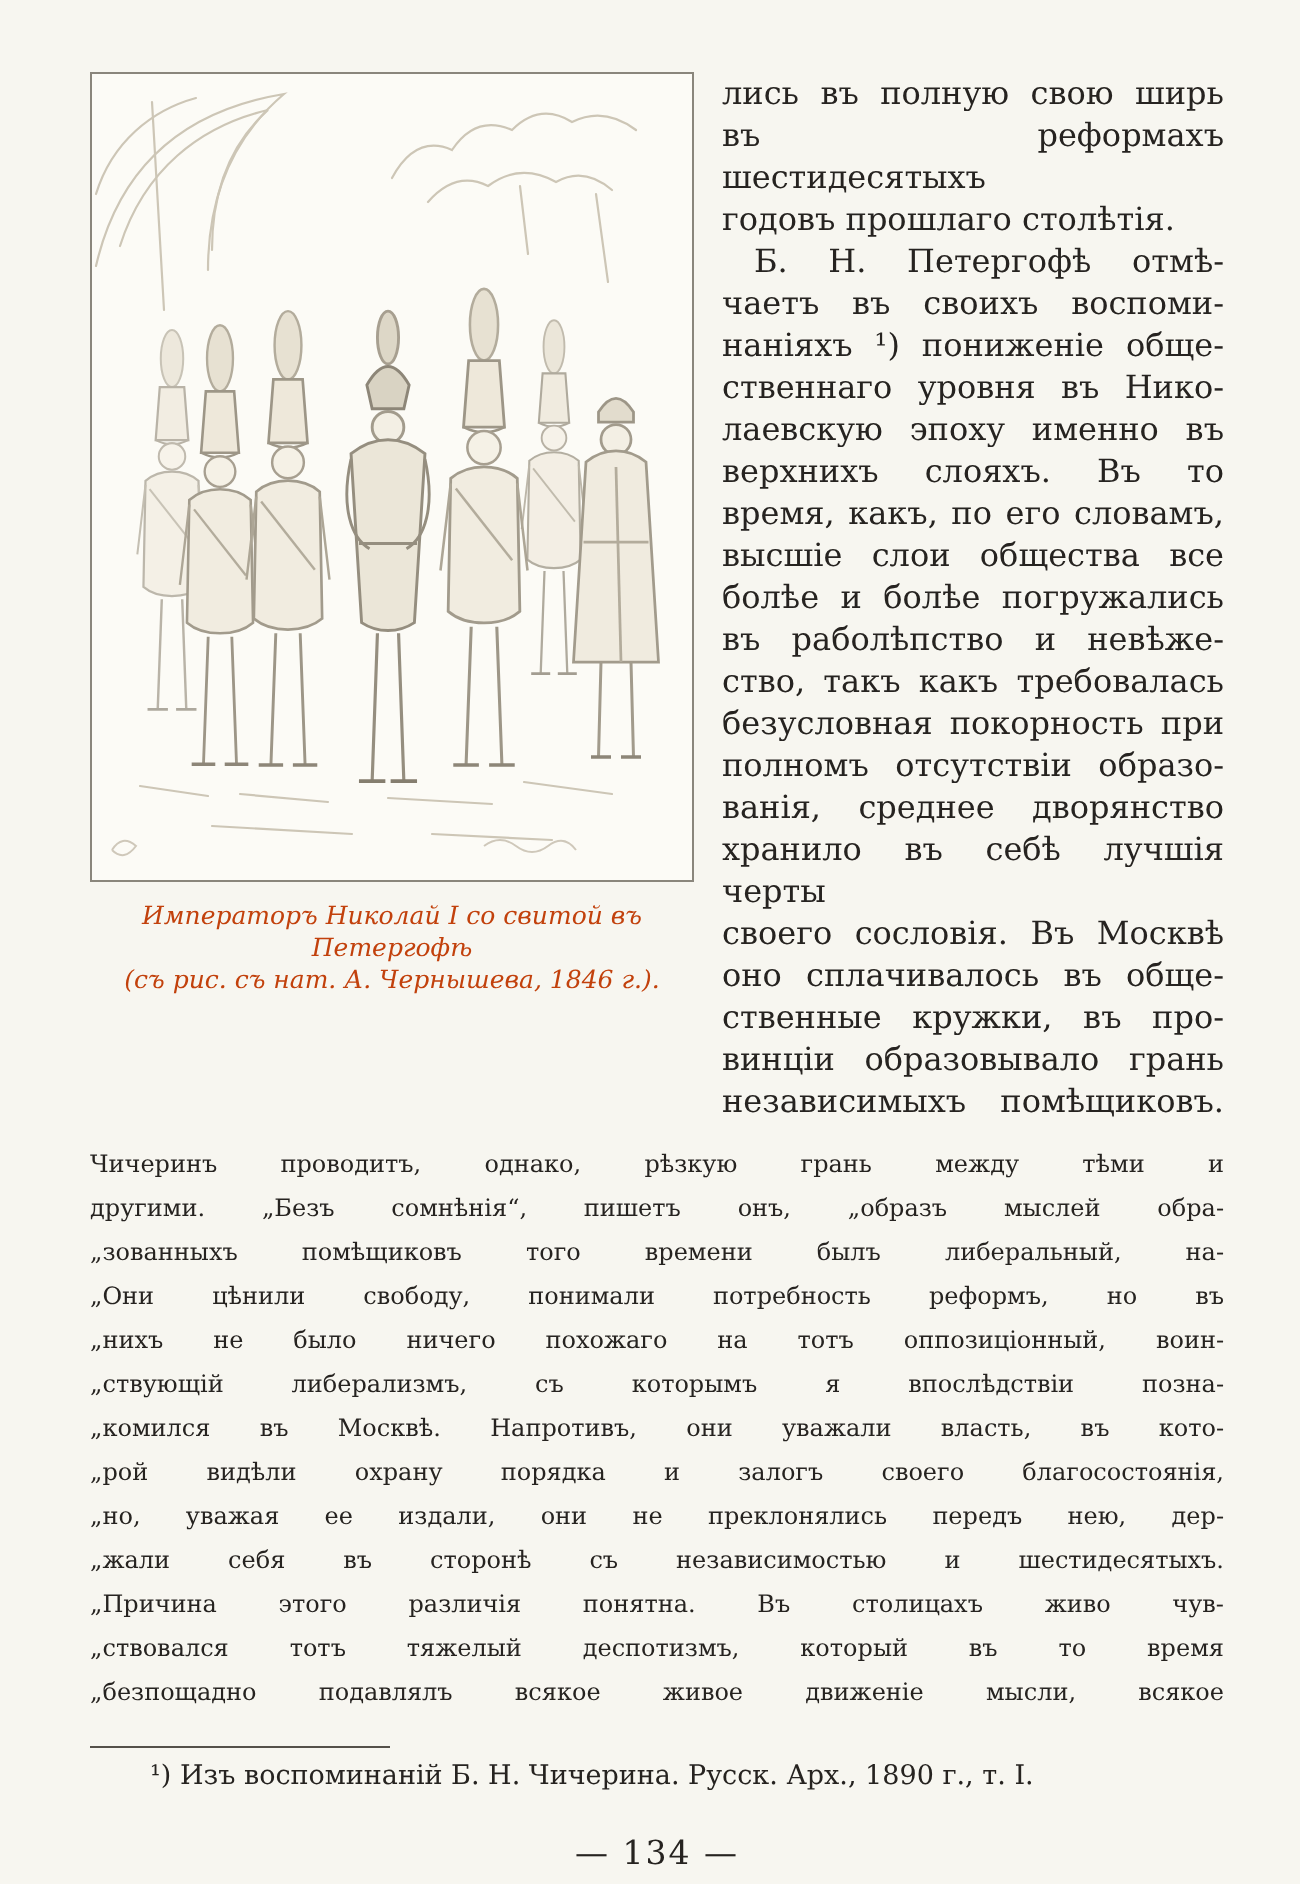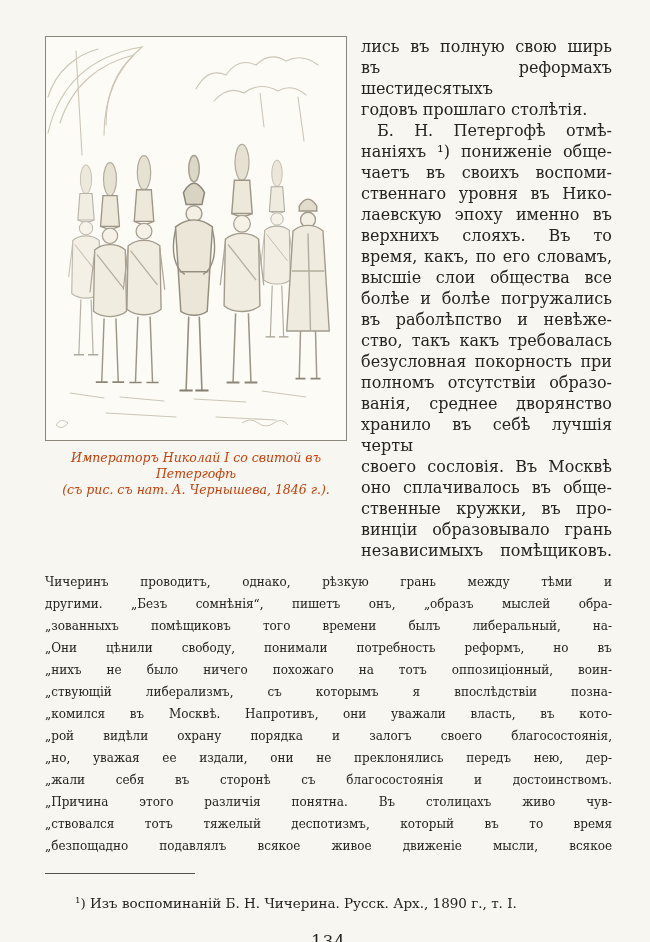--- a/index.html
+++ b/index.html
@@ -53,21 +53,21 @@
     margin-top: 10px;
     font-size: 12px;
     line-height: 22px;
   }
   .footnote-rule {
     margin-top: 16px;
     width: 150px;
     border-top: 1px solid #55514a;
   }
   .footnote {
-    margin-top: 20px;
+    margin-top: 5px;
     padding-left: 30px;
     font-size: 13.5px;
     line-height: 18px;
   }
   .page-number {
     margin-top: 20px;
     text-align: center;
     font-size: 16.5px;
     letter-spacing: 1px;
   }
@@ -141,22 +141,22 @@
     </div>
 
     <div class="narrow-col">
         <div class="paragraph">
           <div class="line">лись въ полную свою ширь</div>
           <div class="line">въ реформахъ шестидесятыхъ</div>
           <div class="line last">годовъ прошлаго столѣтія.</div>
         </div>
         <div class="paragraph">
           <div class="line"> Б. Н. Петергофѣ отмѣ-</div>
+          <div class="line">чаетъ въ своихъ воспоми-</div>
           <div class="line">наніяхъ ¹) пониженіе обще-</div>
-          <div class="line">чаетъ въ своихъ воспоми-</div>
           <div class="line">ственнаго уровня въ Нико-</div>
           <div class="line">лаевскую эпоху именно въ</div>
           <div class="line">верхнихъ слояхъ. Въ то</div>
           <div class="line">время, какъ, по его словамъ,</div>
           <div class="line">высшіе слои общества все</div>
           <div class="line">болѣе и болѣе погружались</div>
           <div class="line">въ раболѣпство и невѣже-</div>
           <div class="line">ство, такъ какъ требовалась</div>
           <div class="line">безусловная покорность при</div>
           <div class="line">полномъ отсутствіи образо-</div>
@@ -175,21 +175,21 @@
       <div class="paragraph">
         <div class="line">Чичеринъ проводитъ, однако, рѣзкую грань между тѣми и</div>
         <div class="line">другими. „Безъ сомнѣнія“, пишетъ онъ, „образъ мыслей обра-</div>
         <div class="line">„зованныхъ помѣщиковъ того времени былъ либеральный, на-</div>
         <div class="line">„Они цѣнили свободу, понимали потребность реформъ, но въ</div>
         <div class="line">„нихъ не было ничего похожаго на тотъ оппозиціонный, воин-</div>
         <div class="line">„ствующій либерализмъ, съ которымъ я впослѣдствіи позна-</div>
         <div class="line">„комился въ Москвѣ. Напротивъ, они уважали власть, въ кото-</div>
         <div class="line">„рой видѣли охрану порядка и залогъ своего благосостоянія,</div>
         <div class="line">„но, уважая ее издали, они не преклонялись передъ нею, дер-</div>
-        <div class="line">„жали себя въ сторонѣ съ благосостоянія и достоинствомъ.</div>
+        <div class="line">„жали себя въ сторонѣ съ независимостью и шестидесятыхъ.</div>
         <div class="line">„Причина этого различія понятна. Въ столицахъ живо чув-</div>
         <div class="line">„ствовался тотъ тяжелый деспотизмъ, который въ то время</div>
         <div class="line">„безпощадно подавлялъ всякое живое движеніе мысли, всякое</div>
       </div>
     </div>
 
   <div class="footnote-rule"></div>
   <div class="footnote">¹) Изъ воспоминаній Б. Н. Чичерина. Русск. Арх., 1890 г., т. I.</div>
 
   <div class="page-number">—  134  —</div>

